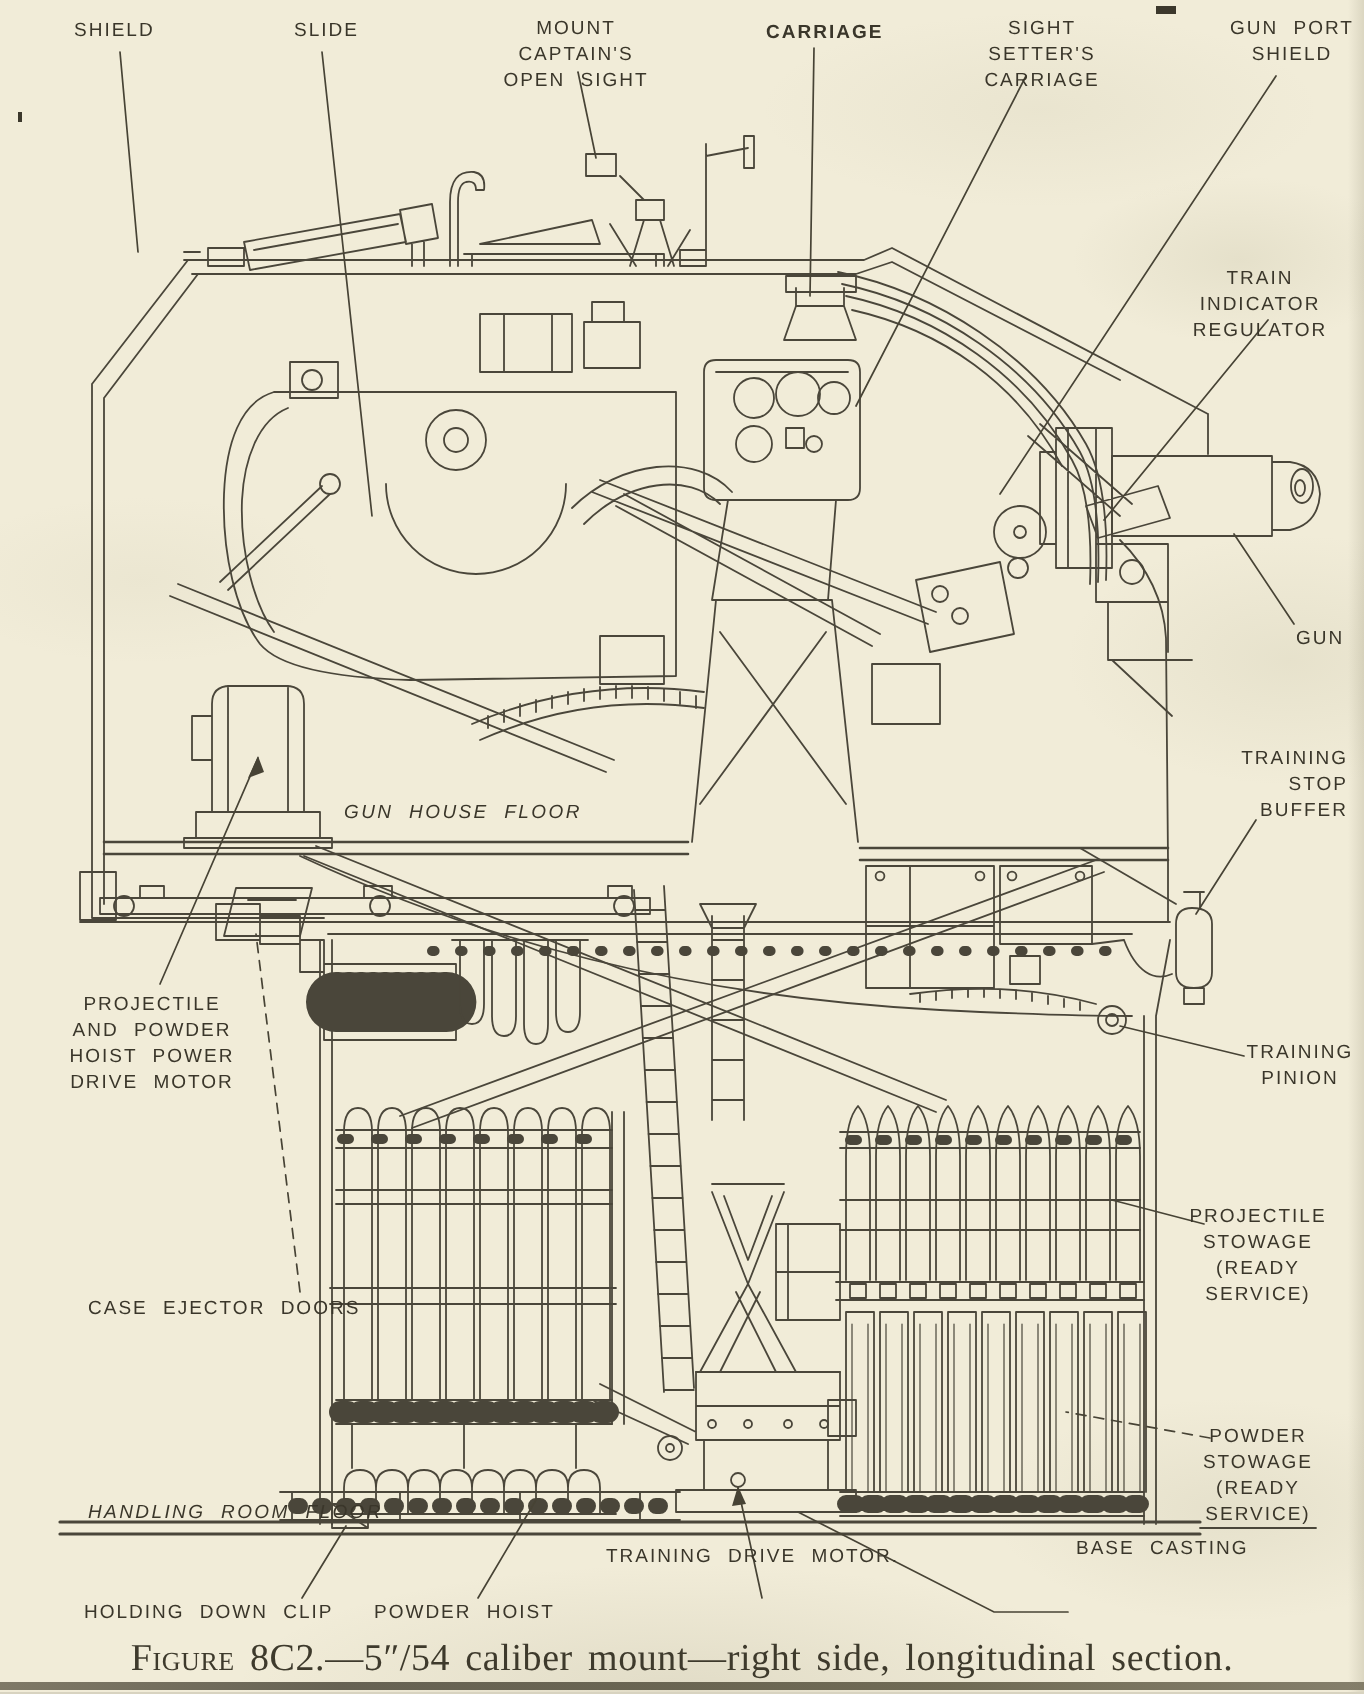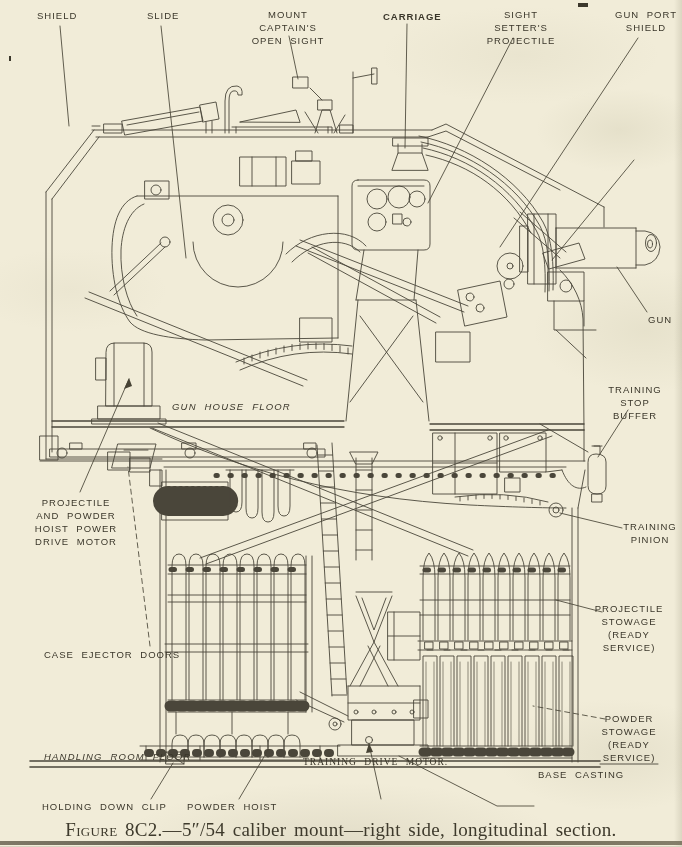--- a/index.html
+++ b/index.html
@@ -170,44 +170,46 @@
       <path d="M534,806 H497 L399,756"></path>
     </g>
   </svg>
 
   <div class="label" style="left:37px;top:9px;">SHIELD</div>
   <div class="label" style="left:147px;top:9px;">SLIDE</div>
   <div class="label center" style="left:238px;top:8px;width:100px;">MOUNT CAPTAIN'S
 OPEN SIGHT</div>
   <div class="label" style="left:383px;top:10px;font-weight:bold;">CARRIAGE</div>
   <div class="label center" style="left:474px;top:8px;width:94px;">SIGHT SETTER'S
-PROJECTILE</div>
+CARRIAGE</div>
   <div class="label center" style="left:613px;top:8px;width:66px;">GUN PORT
 SHIELD</div>
+  <div class="label center" style="left:584px;top:133px;width:92px;">TRAIN INDICATOR
+REGULATOR</div>
   <div class="label" style="left:648px;top:313px;">GUN</div>
-  <div class="label center" style="left:596px;top:383px;width:78px;">TRAINING STOP
+  <div class="label center" style="left:596px;top:373px;width:78px;text-align:right;">TRAINING STOP
 BUFFER</div>
   <div class="label italic" style="left:172px;top:400px;">GUN HOUSE FLOOR</div>
   <div class="label center" style="left:33px;top:496px;width:86px;">PROJECTILE
 AND POWDER
 HOIST POWER
 DRIVE MOTOR</div>
   <div class="label center" style="left:619px;top:520px;width:62px;">TRAINING
 PINION</div>
   <div class="label center" style="left:581px;top:602px;width:96px;">PROJECTILE
 STOWAGE
 (READY SERVICE)</div>
   <div class="label" style="left:44px;top:648px;">CASE EJECTOR DOORS</div>
   <div class="label center" style="left:581px;top:712px;width:96px;">POWDER
 STOWAGE
 (READY SERVICE)</div>
   <div class="label italic" style="left:44px;top:750px;">HANDLING ROOM FLOOR</div>
   <div class="label" style="left:42px;top:800px;">HOLDING DOWN CLIP</div>
   <div class="label" style="left:187px;top:800px;">POWDER HOIST</div>
-  <div class="label" style="left:303px;top:756px;font-family:Liberation Serif, serif;">TRAINING DRIVE MOTOR.</div>
+  <div class="label" style="left:303px;top:772px;">TRAINING DRIVE MOTOR.</div>
   <div class="label" style="left:538px;top:768px;">BASE CASTING</div>
 
   <div class="caption"><span class="sc">Figure</span><span> 8C2.—5″/54 caliber mount—right side, longitudinal section.</span></div>
 
   <div class="speck" style="left:578px;top:3px;width:10px;height:4px;"></div>
   <div class="speck" style="left:9px;top:56px;width:2px;height:5px;"></div>
   <div class="page-edge"></div>
   <div class="edge-right"></div>
 </div>
 

